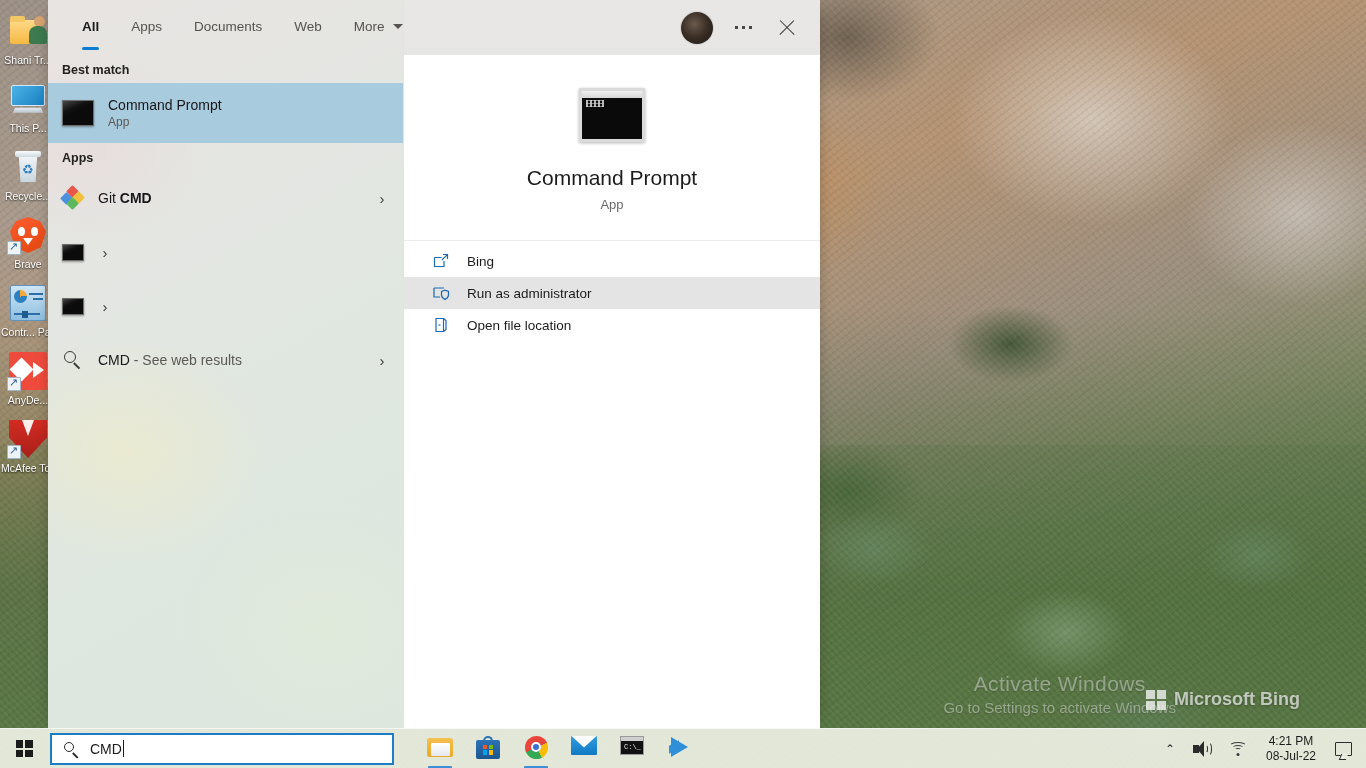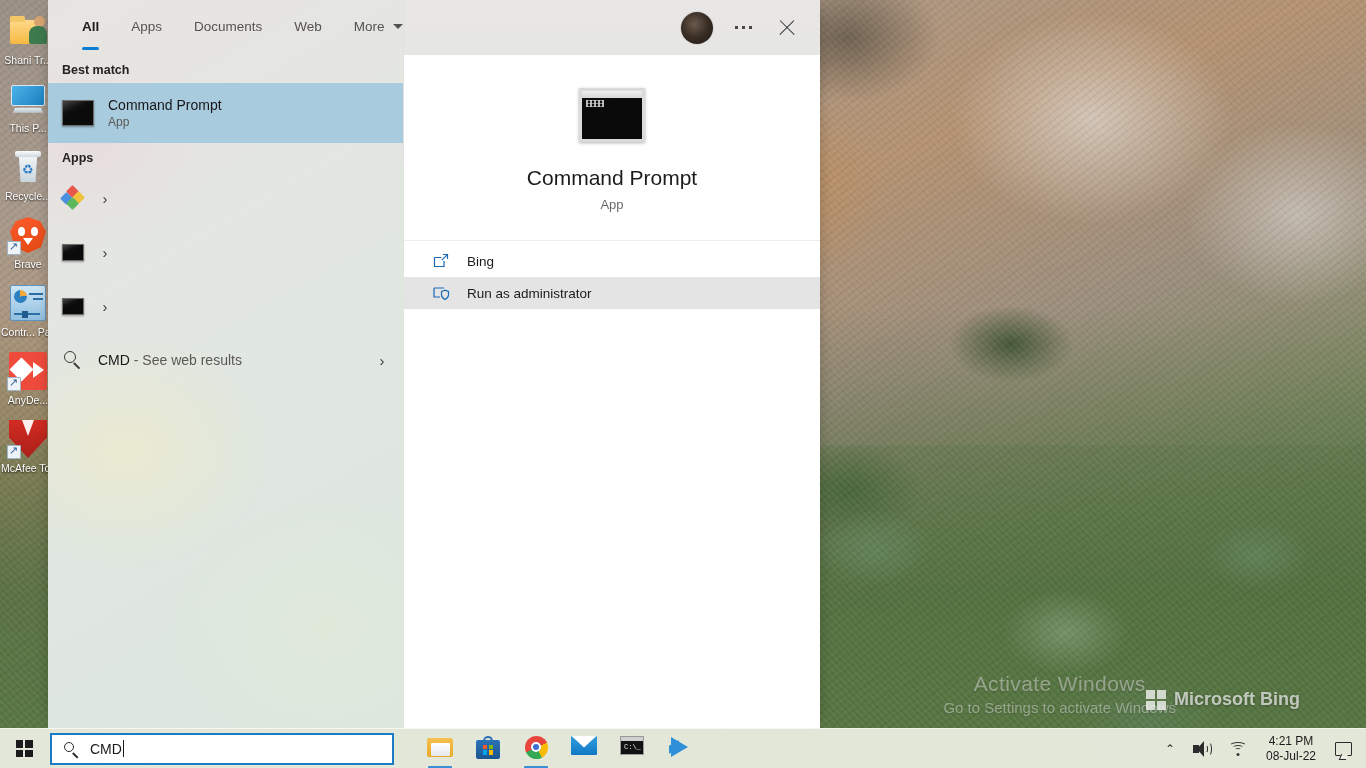--- a/index.html
+++ b/index.html
@@ -675,20 +675,25 @@
 
     <div class="section-head">Apps</div>
 
     <div class="result-row">
       <span class="git-icon">
         <i class="g1"></i>
           <i class="g2"></i>
           <i class="g3"></i>
           <i class="g4"></i>
       </span>
+      <span class="r-txt">
+        <div class="r-title">
+          <span>Git </span><b>CMD</b>
+        </div>
+      </span>
       <span class="chev">›</span>
     </div>
 
     <div class="result-row">
       <span class="cmd-tile small"></span>
       <span class="chev">›</span>
     </div>
 
     <div class="result-row">
       <span class="cmd-tile small"></span>
@@ -748,20 +753,30 @@
       <div class="action-row highlight">
         <span class="action-icon">
           <svg width="18" height="18" viewBox="0 0 18 18" fill="none" stroke="#1b68b3" stroke-width="1.2">
             <path d="M2 4 H12 M2 4 V13 H8"></path>
             <path d="M9.5 7.5 L13 6.2 L16.5 7.5 V11 C16.5 13.5 13 15.5 13 15.5 C13 15.5 9.5 13.5 9.5 11 Z"></path>
           </svg>
         </span>
         <span>Run as administrator</span>
       </div>
 
+      <div class="action-row">
+        <span class="action-icon">
+          <svg width="18" height="18" viewBox="0 0 18 18" fill="none" stroke="#1b68b3" stroke-width="1.2">
+            <path d="M4 2.5 H11.5 V15.5 H4 Z"></path>
+            <path d="M11.5 2.5 L14 4.5 V13.5 L11.5 15.5"></path>
+            <path d="M6.5 9 H8.5"></path>
+          </svg>
+        </span>
+        <span>Open file location</span>
+      </div>
 
 
 
     </div>
   </div>
 </div>
 
 <div id="taskbar">
 
   <div id="start-button">

